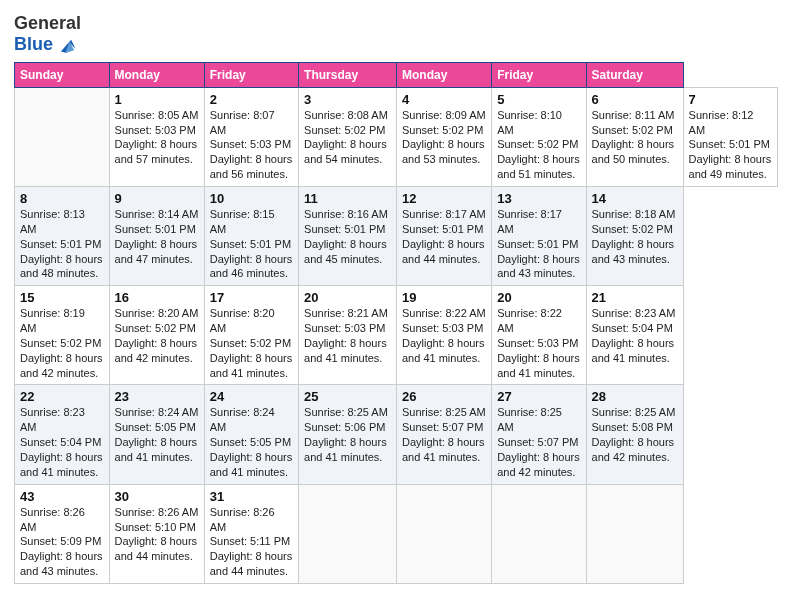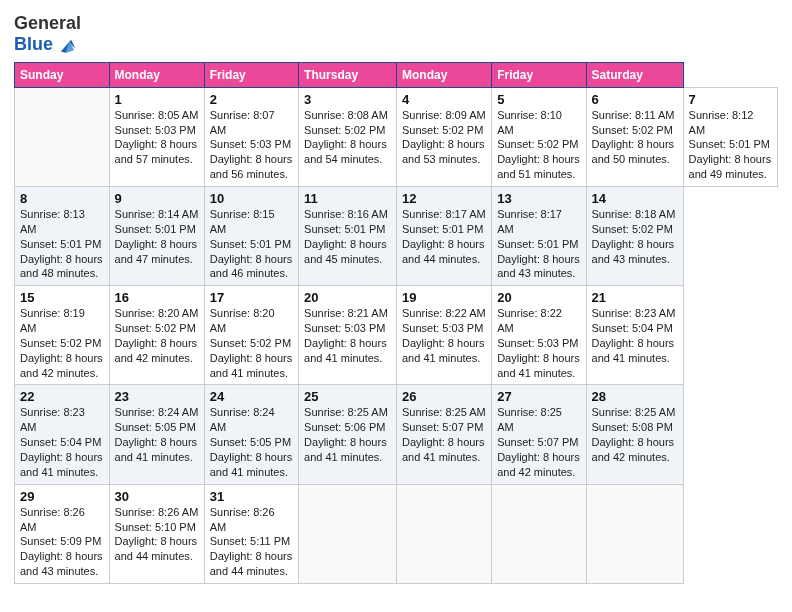--- a/index.html
+++ b/index.html
@@ -193,21 +193,21 @@
           <td><span class="day-number">25</span>
 <span class="day-detail">Sunrise: 8:25 AM<br>Sunset: 5:06 PM<br>Daylight: 8 hours and 41 minutes.</span></td>
           <td><span class="day-number">26</span>
 <span class="day-detail">Sunrise: 8:25 AM<br>Sunset: 5:07 PM<br>Daylight: 8 hours and 41 minutes.</span></td>
           <td><span class="day-number">27</span>
 <span class="day-detail">Sunrise: 8:25 AM<br>Sunset: 5:07 PM<br>Daylight: 8 hours and 42 minutes.</span></td>
           <td><span class="day-number">28</span>
 <span class="day-detail">Sunrise: 8:25 AM<br>Sunset: 5:08 PM<br>Daylight: 8 hours and 42 minutes.</span></td>
         </tr>
         <tr class="last-row">
-          <td><span class="day-number">29</span>
+          <td><span class="day-number">43</span>
 <span class="day-detail">Sunrise: 8:26 AM<br>Sunset: 5:09 PM<br>Daylight: 8 hours and 43 minutes.</span></td>
           <td><span class="day-number">30</span>
 <span class="day-detail">Sunrise: 8:26 AM<br>Sunset: 5:10 PM<br>Daylight: 8 hours and 44 minutes.</span></td>
           <td><span class="day-number">31</span>
 <span class="day-detail">Sunrise: 8:26 AM<br>Sunset: 5:11 PM<br>Daylight: 8 hours and 44 minutes.</span></td>
           <td class="empty-cell"></td>
           <td class="empty-cell"></td>
           <td class="empty-cell"></td>
           <td class="empty-cell"></td>
         </tr>

